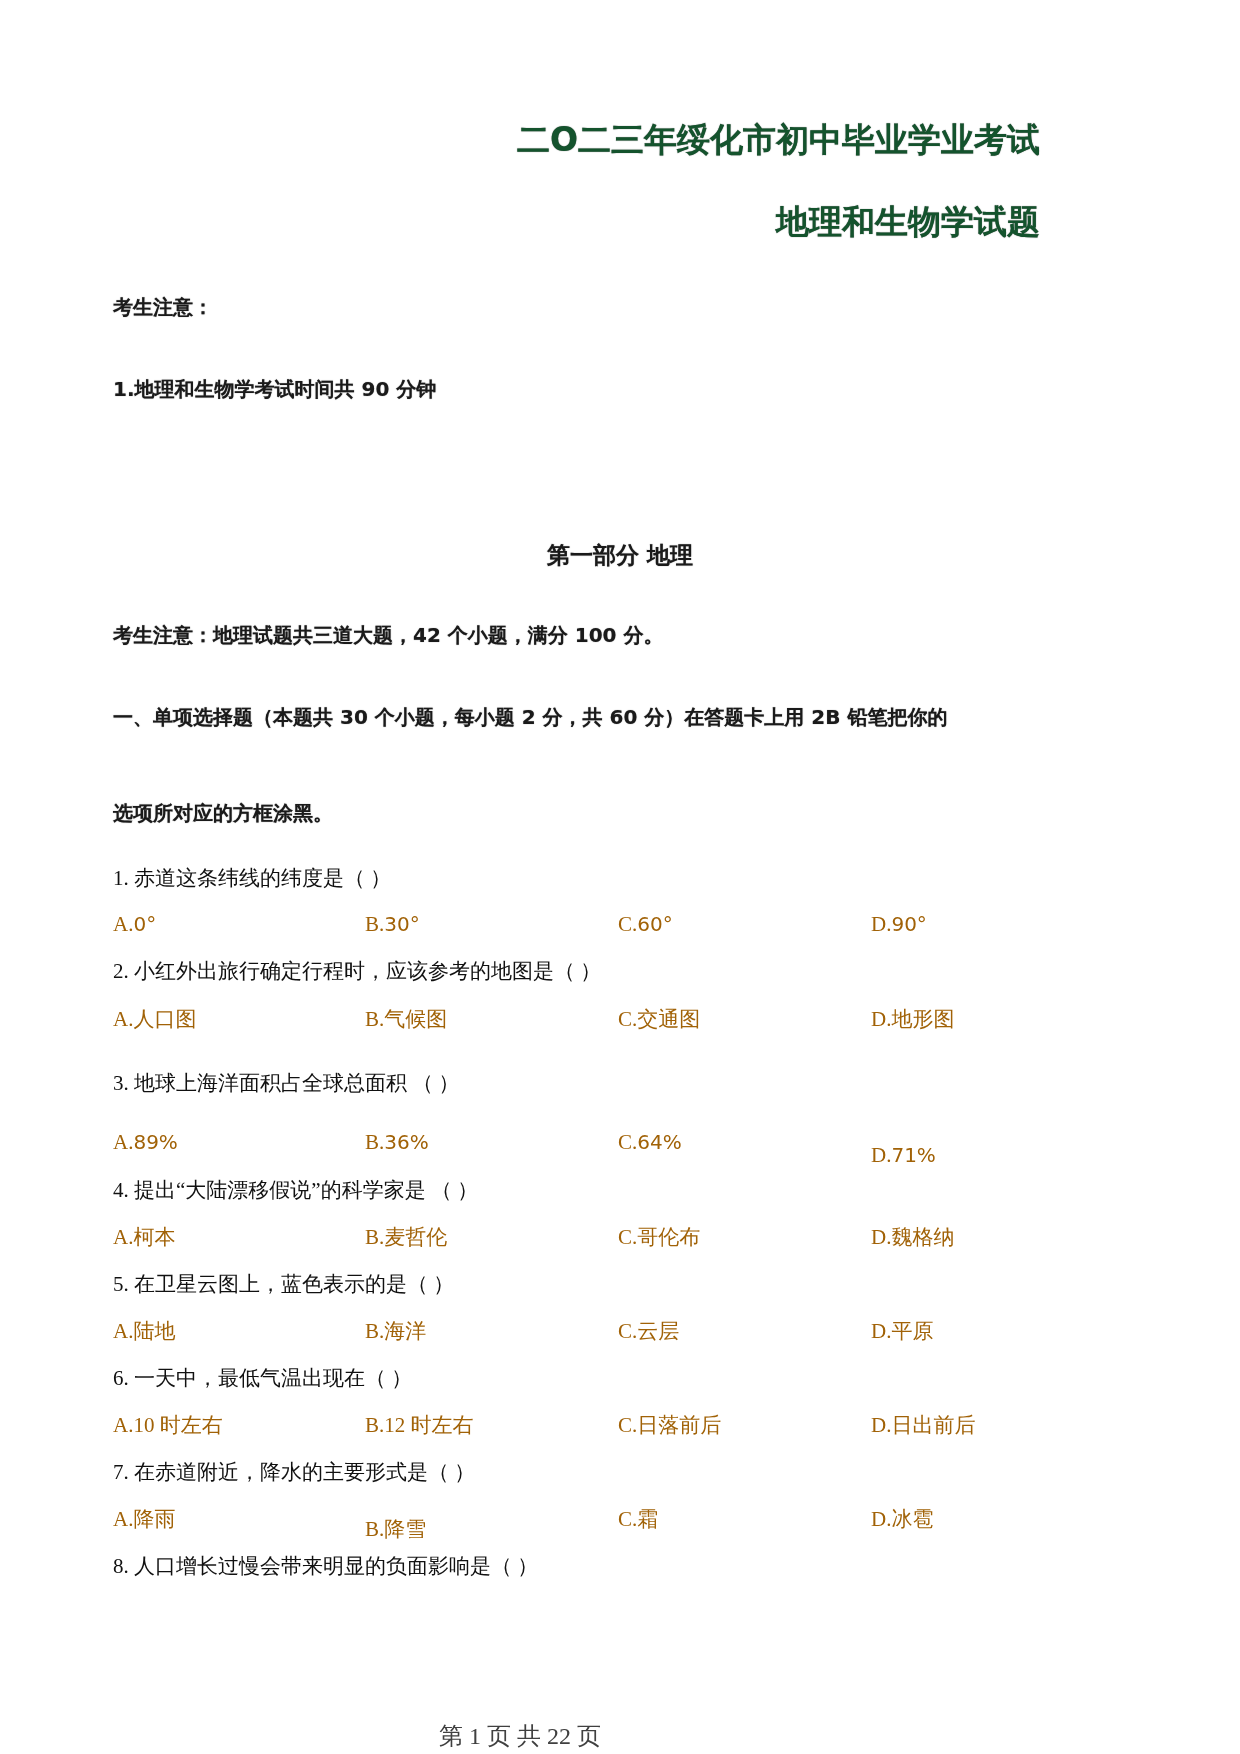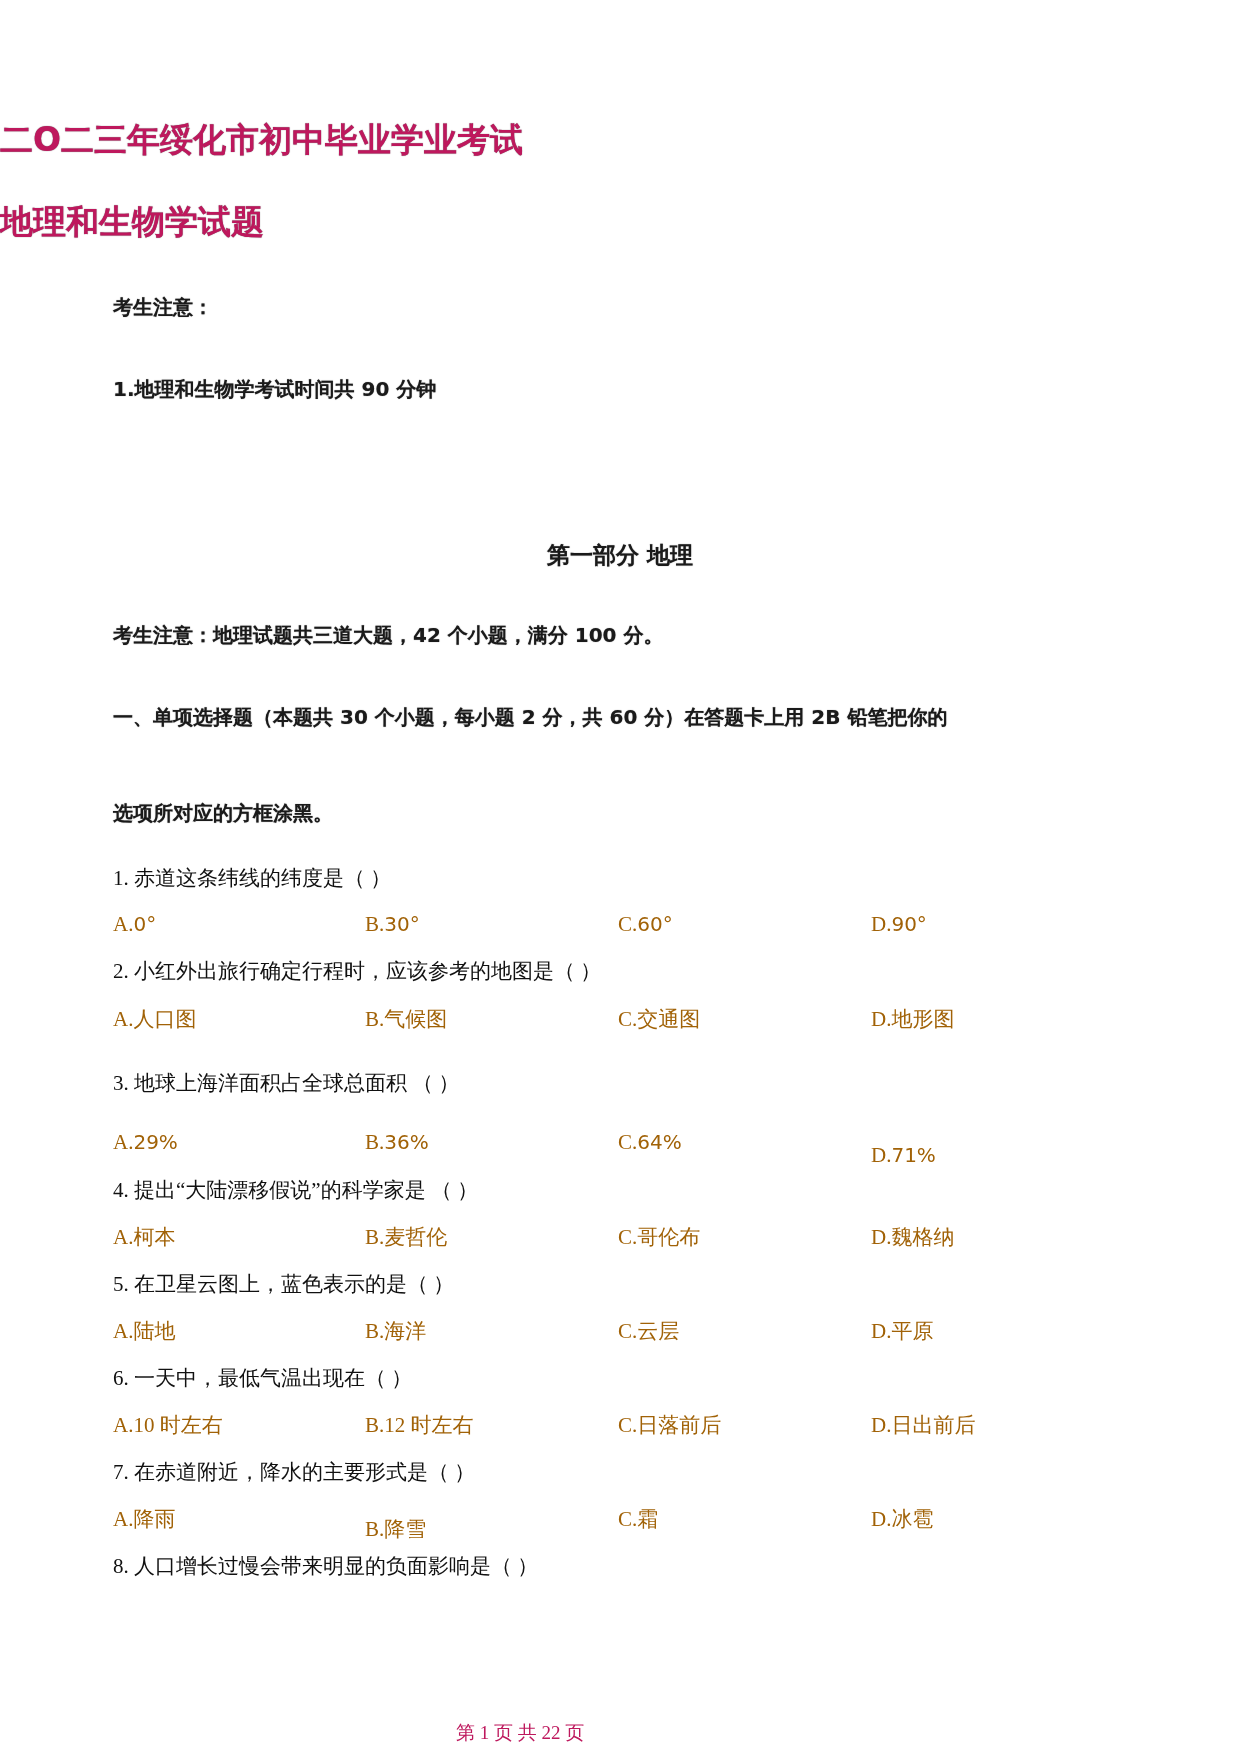--- a/index.html
+++ b/index.html
@@ -1,22 +1,22 @@
 <!DOCTYPE html>
 <html><head>
   <meta charset="utf-8">
   <style>
     html, body { margin: 0; padding: 0; background: #ffffff; }
     body { width: 1240px; height: 1754px; position: relative; overflow: hidden; color: #000; }
     .page { position: absolute; left: 0; top: 0; width: 1240px; height: 1754px; }
     .abs { position: absolute; white-space: nowrap; }
     .title {
       font-family: "DejaVu Sans", sans-serif; font-weight: bold;
-      font-size: 33px; color: #be185d;
-      left: 0; width: 1040px; text-align: left;
+      font-size: 33px; color: #14532d;
+      left: 0; width: 1040px; text-align: right;
       text-shadow: 0 0 1px #666;
     }
     .bold-line {
       font-family: "DejaVu Sans", sans-serif; font-weight: bold;
       font-size: 20px; color: #1a1a1a; left: 113px;
       text-shadow: 0 0 1px #777;
     }
     .center-head {
       font-family: "DejaVu Sans", sans-serif; font-weight: bold;
       font-size: 23px; color: #1a1a1a; left: 0; width: 1240px; text-align: center;
@@ -26,21 +26,21 @@
       font-family: "Liberation Serif", "DejaVu Serif", serif;
       font-size: 21px; left: 113px; color: #111;
     }
     .opt {
       font-family: "Liberation Serif", "DejaVu Serif", serif;
       font-size: 21px; color: #a16207;
     }
     .opt .v { font-family: "DejaVu Sans", sans-serif; font-size: 20px; }
     .footer {
       font-family: "Liberation Serif", "DejaVu Serif", serif;
-      font-size: 19px; left: 0; width: 1040px; text-align: center; color: #be185d;
+      font-size: 24px; left: 0; width: 1040px; text-align: center; color: #404040;
     }
   </style>
 </head>
 <body>
 
 <div class="page">
 
   <div class="abs title" style="top:118px;">二O二三年绥化市初中毕业学业考试</div>
   <div class="abs title" style="top:200px;">地理和生物学试题</div>
 
@@ -58,21 +58,21 @@
   <div class="abs opt" style="top:912px; left:618px;"><span>C.</span><span class="v">60°</span></div>
   <div class="abs opt" style="top:912px; left:871px;"><span>D.</span><span class="v">90°</span></div>
 
   <div class="abs q" style="top:957px;">2. 小红外出旅行确定行程时，应该参考的地图是（    ）</div>
   <div class="abs opt" style="top:1005px; left:113px;"><span>A.</span><span>人口图</span></div>
   <div class="abs opt" style="top:1005px; left:365px;"><span>B.</span><span>气候图</span></div>
   <div class="abs opt" style="top:1005px; left:618px;"><span>C.</span><span>交通图</span></div>
   <div class="abs opt" style="top:1005px; left:871px;"><span>D.</span><span>地形图</span></div>
 
   <div class="abs q" style="top:1069px;">3. 地球上海洋面积占全球总面积      （    ）</div>
-  <div class="abs opt" style="top:1130px; left:113px;"><span>A.</span><span class="v">29%</span></div>
+  <div class="abs opt" style="top:1130px; left:113px;"><span>A.</span><span class="v">89%</span></div>
   <div class="abs opt" style="top:1130px; left:365px;"><span>B.</span><span class="v">36%</span></div>
   <div class="abs opt" style="top:1130px; left:618px;"><span>C.</span><span class="v">64%</span></div>
   <div class="abs opt" style="top:1130px; left:871px;margin-top:13px;"><span>D.</span><span class="v">71%</span></div>
 
   <div class="abs q" style="top:1176px;">4. 提出“大陆漂移假说”的科学家是 （    ）</div>
   <div class="abs opt" style="top:1223px; left:113px;"><span>A.</span><span>柯本</span></div>
   <div class="abs opt" style="top:1223px; left:365px;"><span>B.</span><span>麦哲伦</span></div>
   <div class="abs opt" style="top:1223px; left:618px;"><span>C.</span><span>哥伦布</span></div>
   <div class="abs opt" style="top:1223px; left:871px;"><span>D.</span><span>魏格纳</span></div>
 

